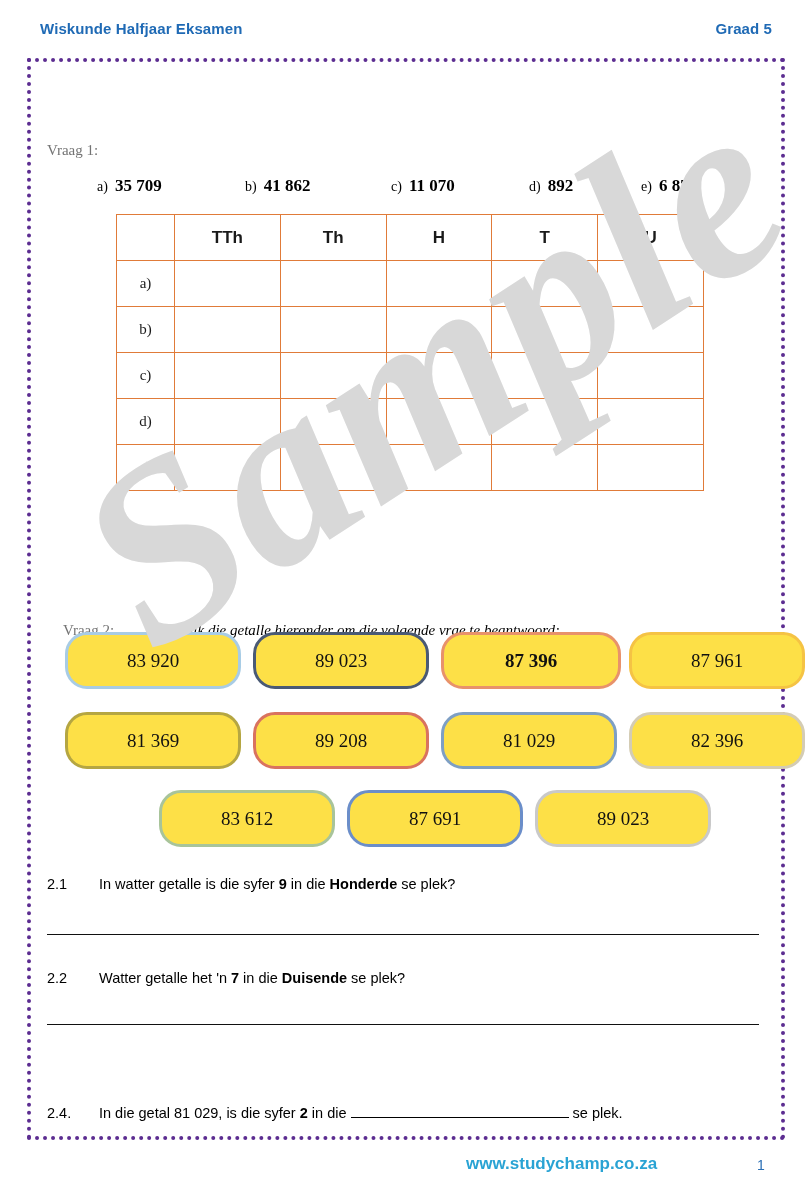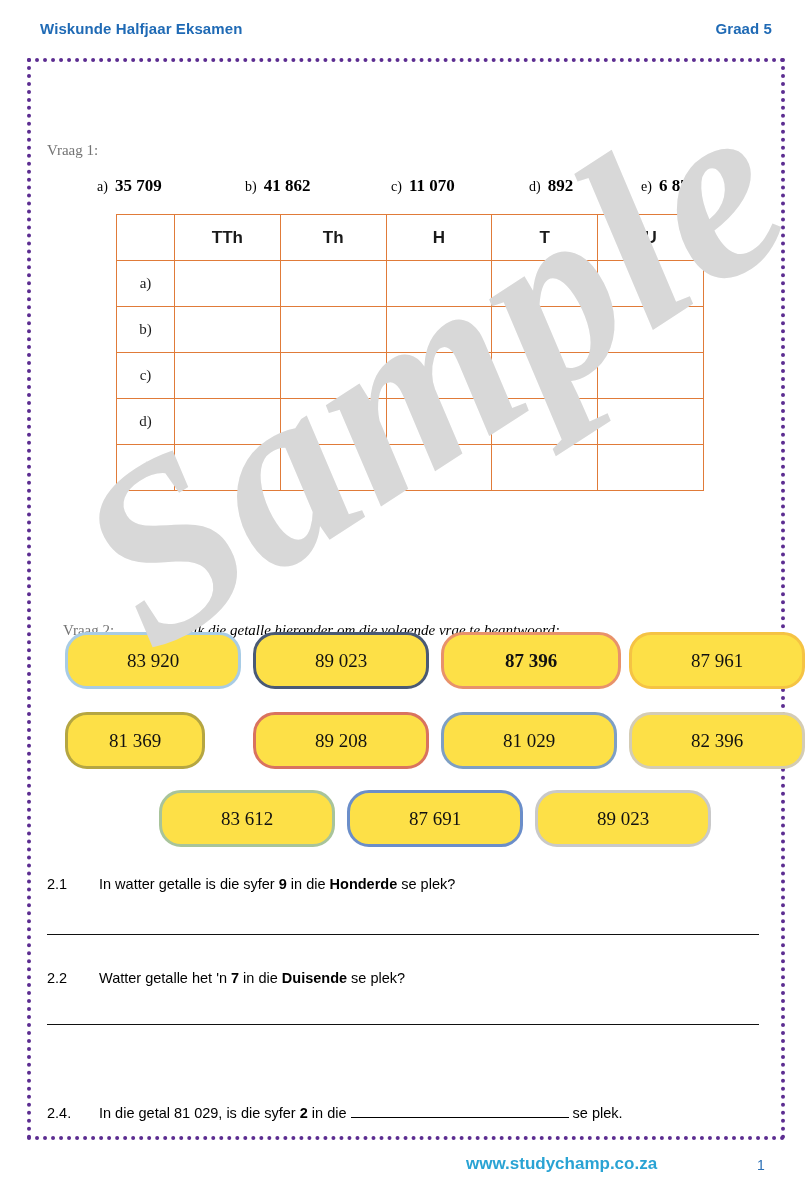--- a/index.html
+++ b/index.html
@@ -337,21 +337,21 @@
         </div>
       <div class="bubble" id="bub1" style="left: 222px; top: 570px; width: 176px; border-color: rgb(74, 90, 117);">
           <span>89 023</span>
         </div>
       <div class="bubble" id="bub2" style="left: 410px; top: 570px; width: 180px; border-color: rgb(232, 146, 107); font-weight: bold;">
           <span>87 396</span>
         </div>
       <div class="bubble" id="bub3" style="left: 598px; top: 570px; width: 176px; border-color: rgb(245, 195, 68);">
           <span>87 961</span>
         </div>
-      <div class="bubble" id="bub4" style="left: 34px; top: 650px; width: 140px; border-color: rgb(181, 166, 66);">
+      <div class="bubble" id="bub4" style="left: 34px; top: 650px; width: 176px; border-color: rgb(181, 166, 66);">
           <span>81 369</span>
         </div>
       <div class="bubble" id="bub5" style="left: 222px; top: 650px; width: 176px; border-color: rgb(217, 115, 95);">
           <span>89 208</span>
         </div>
       <div class="bubble" id="bub6" style="left: 410px; top: 650px; width: 176px; border-color: rgb(126, 159, 196);">
           <span>81 029</span>
         </div>
       <div class="bubble" id="bub7" style="left: 598px; top: 650px; width: 176px; border-color: rgb(212, 204, 180);">
           <span>82 396</span>

